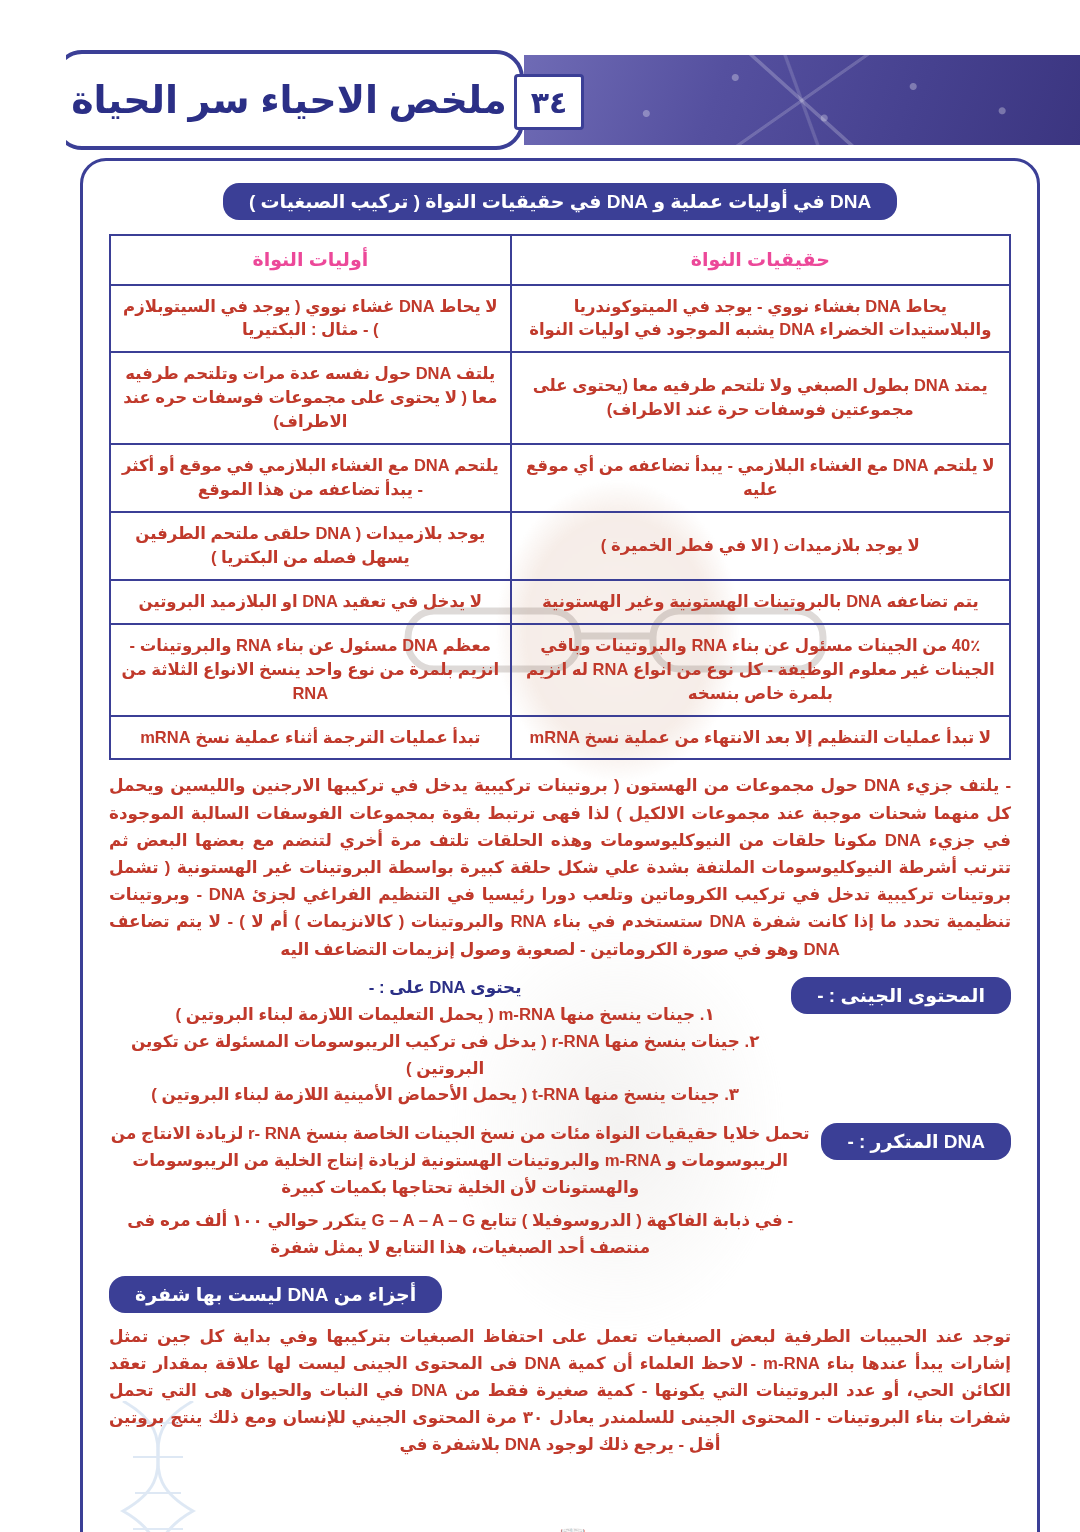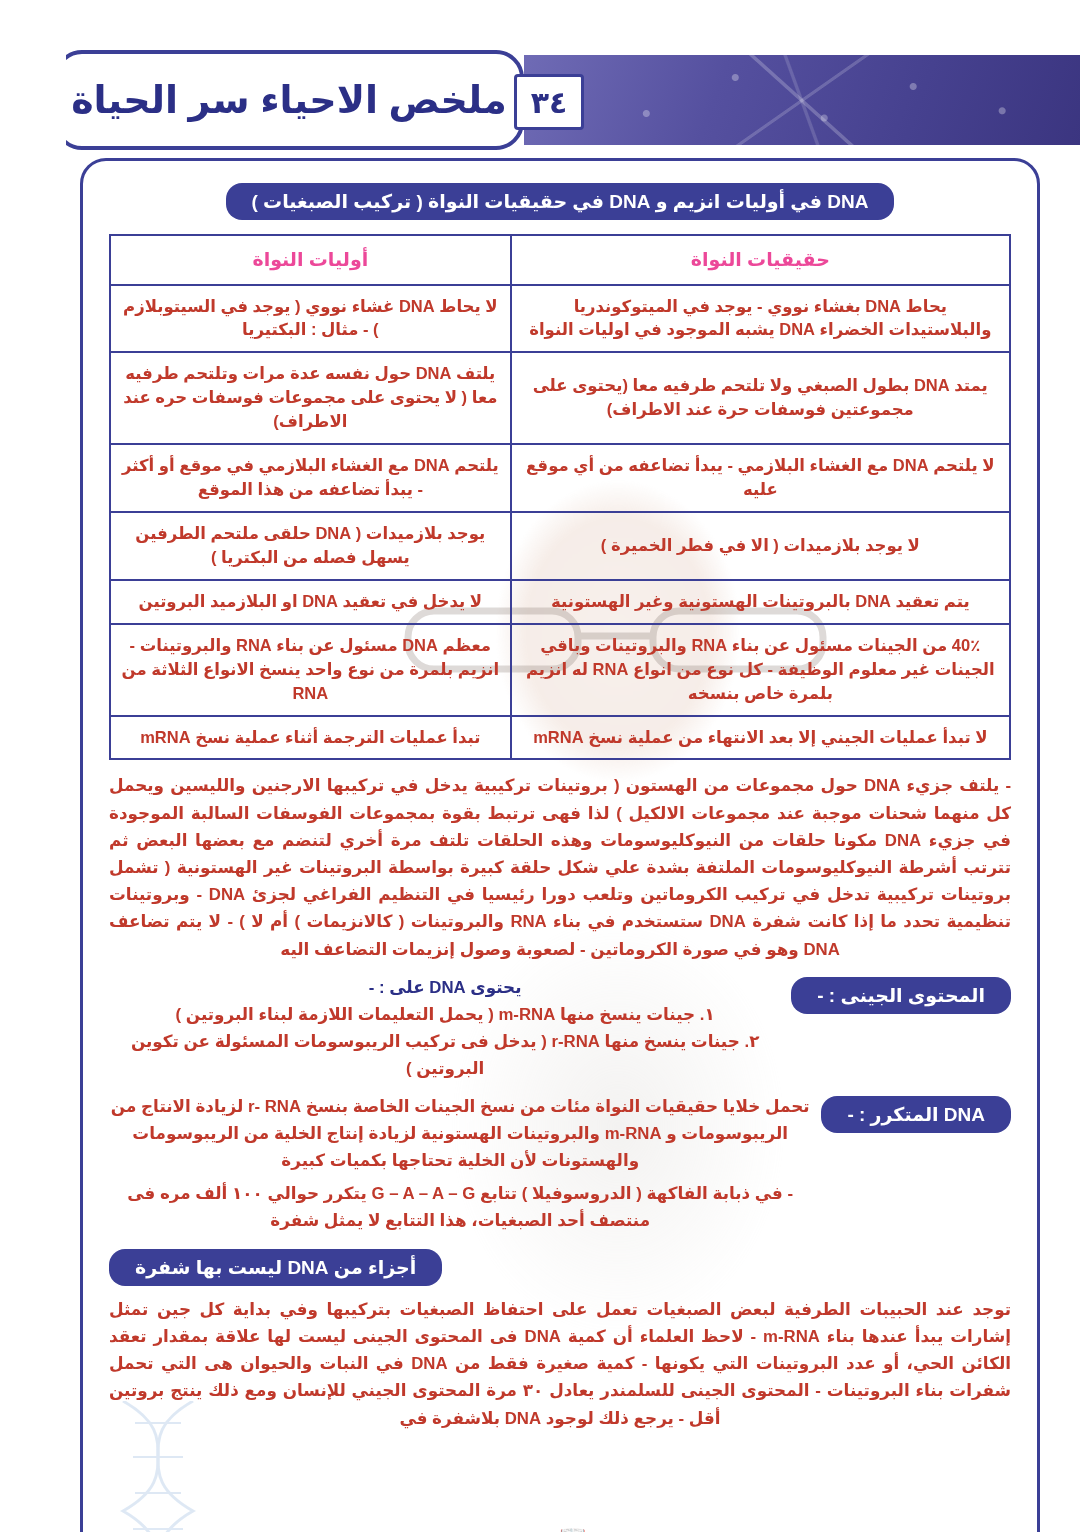--- a/index.html
+++ b/index.html
@@ -220,21 +220,21 @@
     </svg>
     <svg class="helix" viewBox="0 0 120 230">
       <path d="M20 0 C90 40 20 70 90 110 C20 150 90 185 20 230" fill="none" stroke="#7fa8d6" stroke-width="3"></path>
       <path d="M90 0 C20 40 90 70 20 110 C90 150 20 185 90 230" fill="none" stroke="#7fa8d6" stroke-width="3"></path>
       <path d="M32 22 H78 M30 56 H80 M32 92 H78 M30 128 H80 M32 164 H78 M30 198 H80" stroke="#7fa8d6" stroke-width="2"></path>
     </svg>
 
     <div class="content">
 
       <div class="pill-center">
-        <span class="pill">DNA في أوليات انزيم و DNA في حقيقيات النواة ( تركيب الصبغيات )</span>
+        <span class="pill">DNA في أوليات عملية و DNA في حقيقيات النواة ( تركيب الصبغيات )</span>
       </div>
 
       <table class="main">
         <thead>
           <tr>
             <th>حقيقيات النواة</th>
             <th>أوليات النواة</th>
           </tr>
         </thead>
         <tbody>
@@ -248,42 +248,43 @@
           </tr>
           <tr>
             <td class="blue">لا يلتحم DNA مع الغشاء البلازمي - يبدأ تضاعفه من أي موقع عليه</td>
             <td class="blue">يلتحم DNA مع الغشاء البلازمي في موقع أو أكثر - يبدأ تضاعفه من هذا الموقع</td>
           </tr>
           <tr>
             <td>لا يوجد بلازميدات ( الا في فطر الخميرة )</td>
             <td>يوجد بلازميدات ( DNA حلقى ملتحم الطرفين يسهل فصله من البكتريا )</td>
           </tr>
           <tr>
-            <td class="blue">يتم تعقيد DNA بالبروتينات الهستونية وغير الهستونية</td>
+            <td class="blue">يتم تضاعفه DNA بالبروتينات الهستونية وغير الهستونية</td>
             <td class="blue">لا يدخل في تعقيد DNA او البلازميد البروتين</td>
           </tr>
           <tr>
             <td>40٪ من الجينات مسئول عن بناء RNA والبروتينات وباقي الجينات غير معلوم الوظيفة - كل نوع من انواع RNA له انزيم بلمرة خاص بنسخه</td>
             <td>معظم DNA مسئول عن بناء RNA والبروتينات - انزيم بلمرة من نوع واحد ينسخ الانواع الثلاثة من RNA</td>
           </tr>
           <tr>
-            <td class="blue">لا تبدأ عمليات الجيني إلا بعد الانتهاء من عملية نسخ mRNA</td>
+            <td class="blue">لا تبدأ عمليات التنظيم إلا بعد الانتهاء من عملية نسخ mRNA</td>
             <td class="blue">تبدأ عمليات الترجمة أثناء عملية نسخ mRNA</td>
           </tr>
         </tbody>
       </table>
 
       <div class="para">- يلتف جزيء DNA حول مجموعات من الهستون ( بروتينات تركيبية يدخل في تركيبها الارجنين والليسين ويحمل كل منهما شحنات موجبة عند مجموعات الالكيل ) لذا فهى ترتبط بقوة بمجموعات الفوسفات السالبة الموجودة في جزيء DNA مكونا حلقات من النيوكليوسومات وهذه الحلقات تلتف مرة أخري لتنضم مع بعضها البعض ثم تترتب أشرطة النيوكليوسومات الملتفة بشدة علي شكل حلقة كبيرة بواسطة البروتينات غير الهستونية ( تشمل بروتينات تركيبية تدخل في تركيب الكروماتين وتلعب دورا رئيسيا في التنظيم الفراغي لجزئ DNA - وبروتينات تنظيمية تحدد ما إذا كانت شفرة DNA ستستخدم في بناء RNA والبروتينات ( كالانزيمات ) أم لا ) - لا يتم تضاعف DNA وهو في صورة الكروماتين - لصعوبة وصول إنزيمات التضاعف اليه</div>
 
       <div class="section-row">
         <span class="pill">المحتوى الجينى : -</span>
         <div class="body">
           <div class="line blue">يحتوى DNA على : -</div>
           <div class="line">١. جينات ينسخ منها m-RNA ( يحمل التعليمات اللازمة لبناء البروتين )</div>
           <div class="line">٢. جينات ينسخ منها r-RNA ( يدخل فى تركيب الريبوسومات المسئولة عن تكوين البروتين )</div>
+          <div class="line">٣. جينات ينسخ منها t-RNA ( يحمل الأحماض الأمينية اللازمة لبناء البروتين )</div>
         </div>
       </div>
 
       <div class="section-row">
         <span class="pill">DNA المتكرر : -</span>
         <div class="body">
           <div class="line">تحمل خلايا حقيقيات النواة مئات من نسخ الجينات الخاصة بنسخ r- RNA لزيادة الانتاج من الريبوسومات و m-RNA والبروتينات الهستونية لزيادة إنتاج الخلية من الريبوسومات والهستونات لأن الخلية تحتاجها بكميات كبيرة</div>
           <div class="line" style="margin-top:6px">- في ذبابة الفاكهة ( الدروسوفيلا ) تتابع G – A – A – G يتكرر حوالي ١٠٠ ألف مره فى منتصف أحد الصبغيات، هذا التتابع لا يمثل شفرة</div>
         </div>
       </div>

